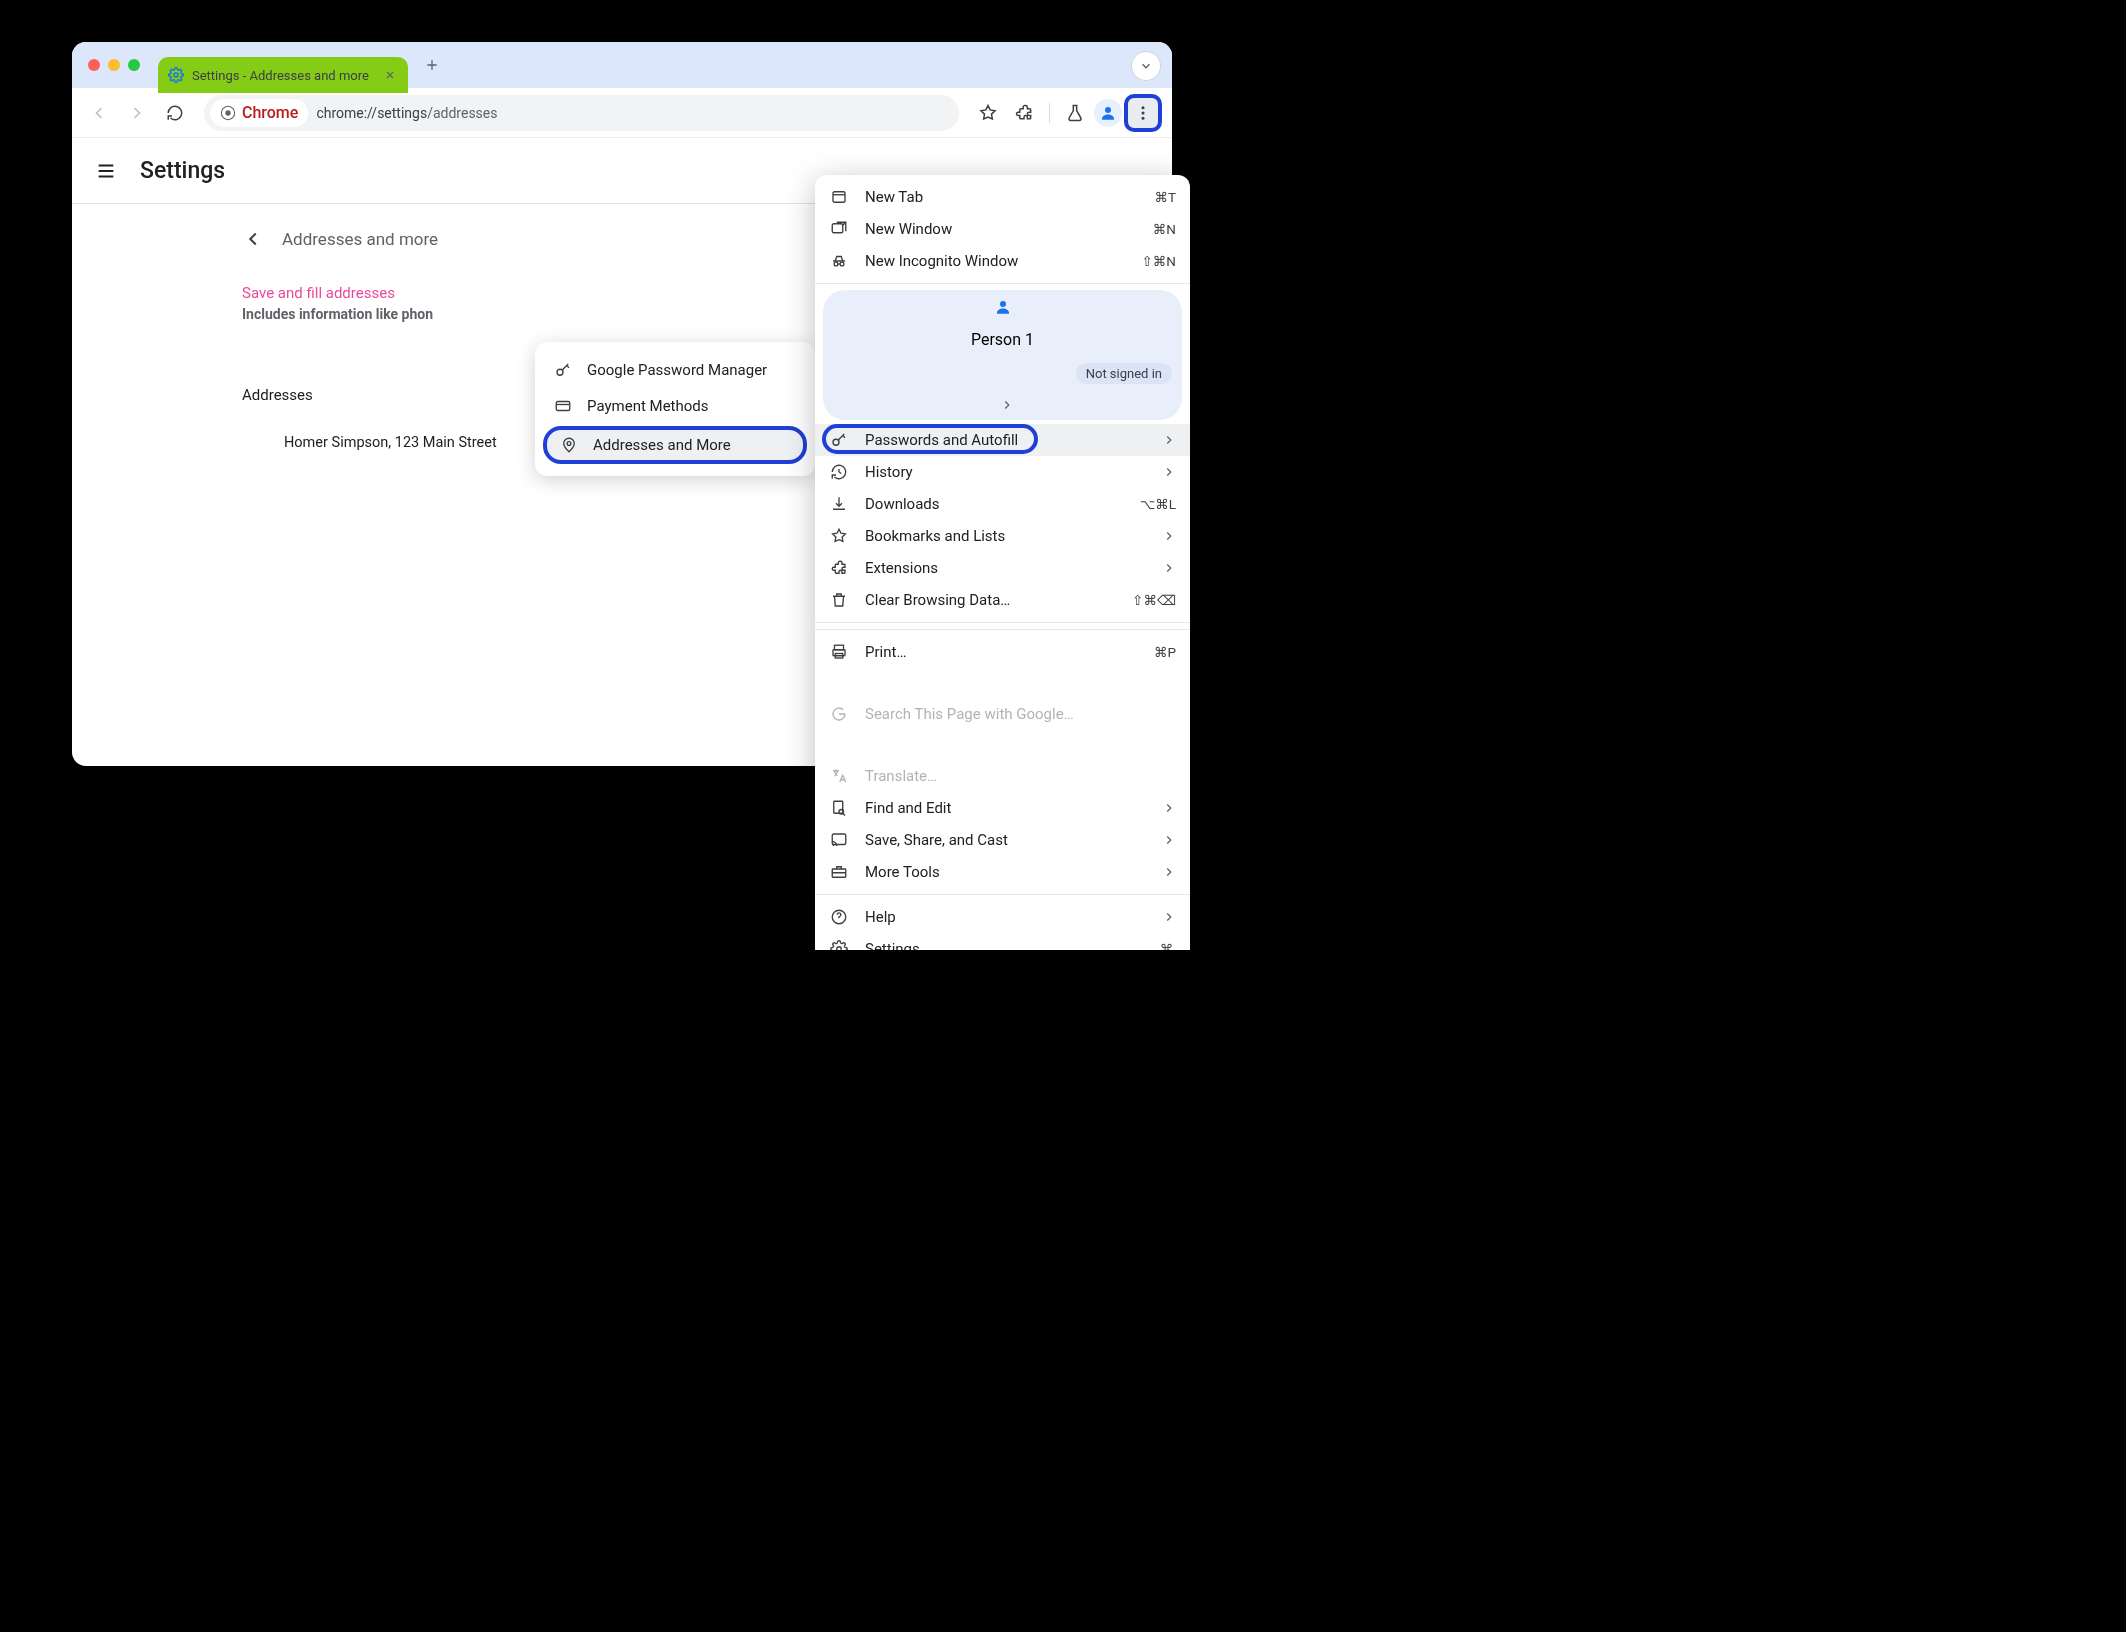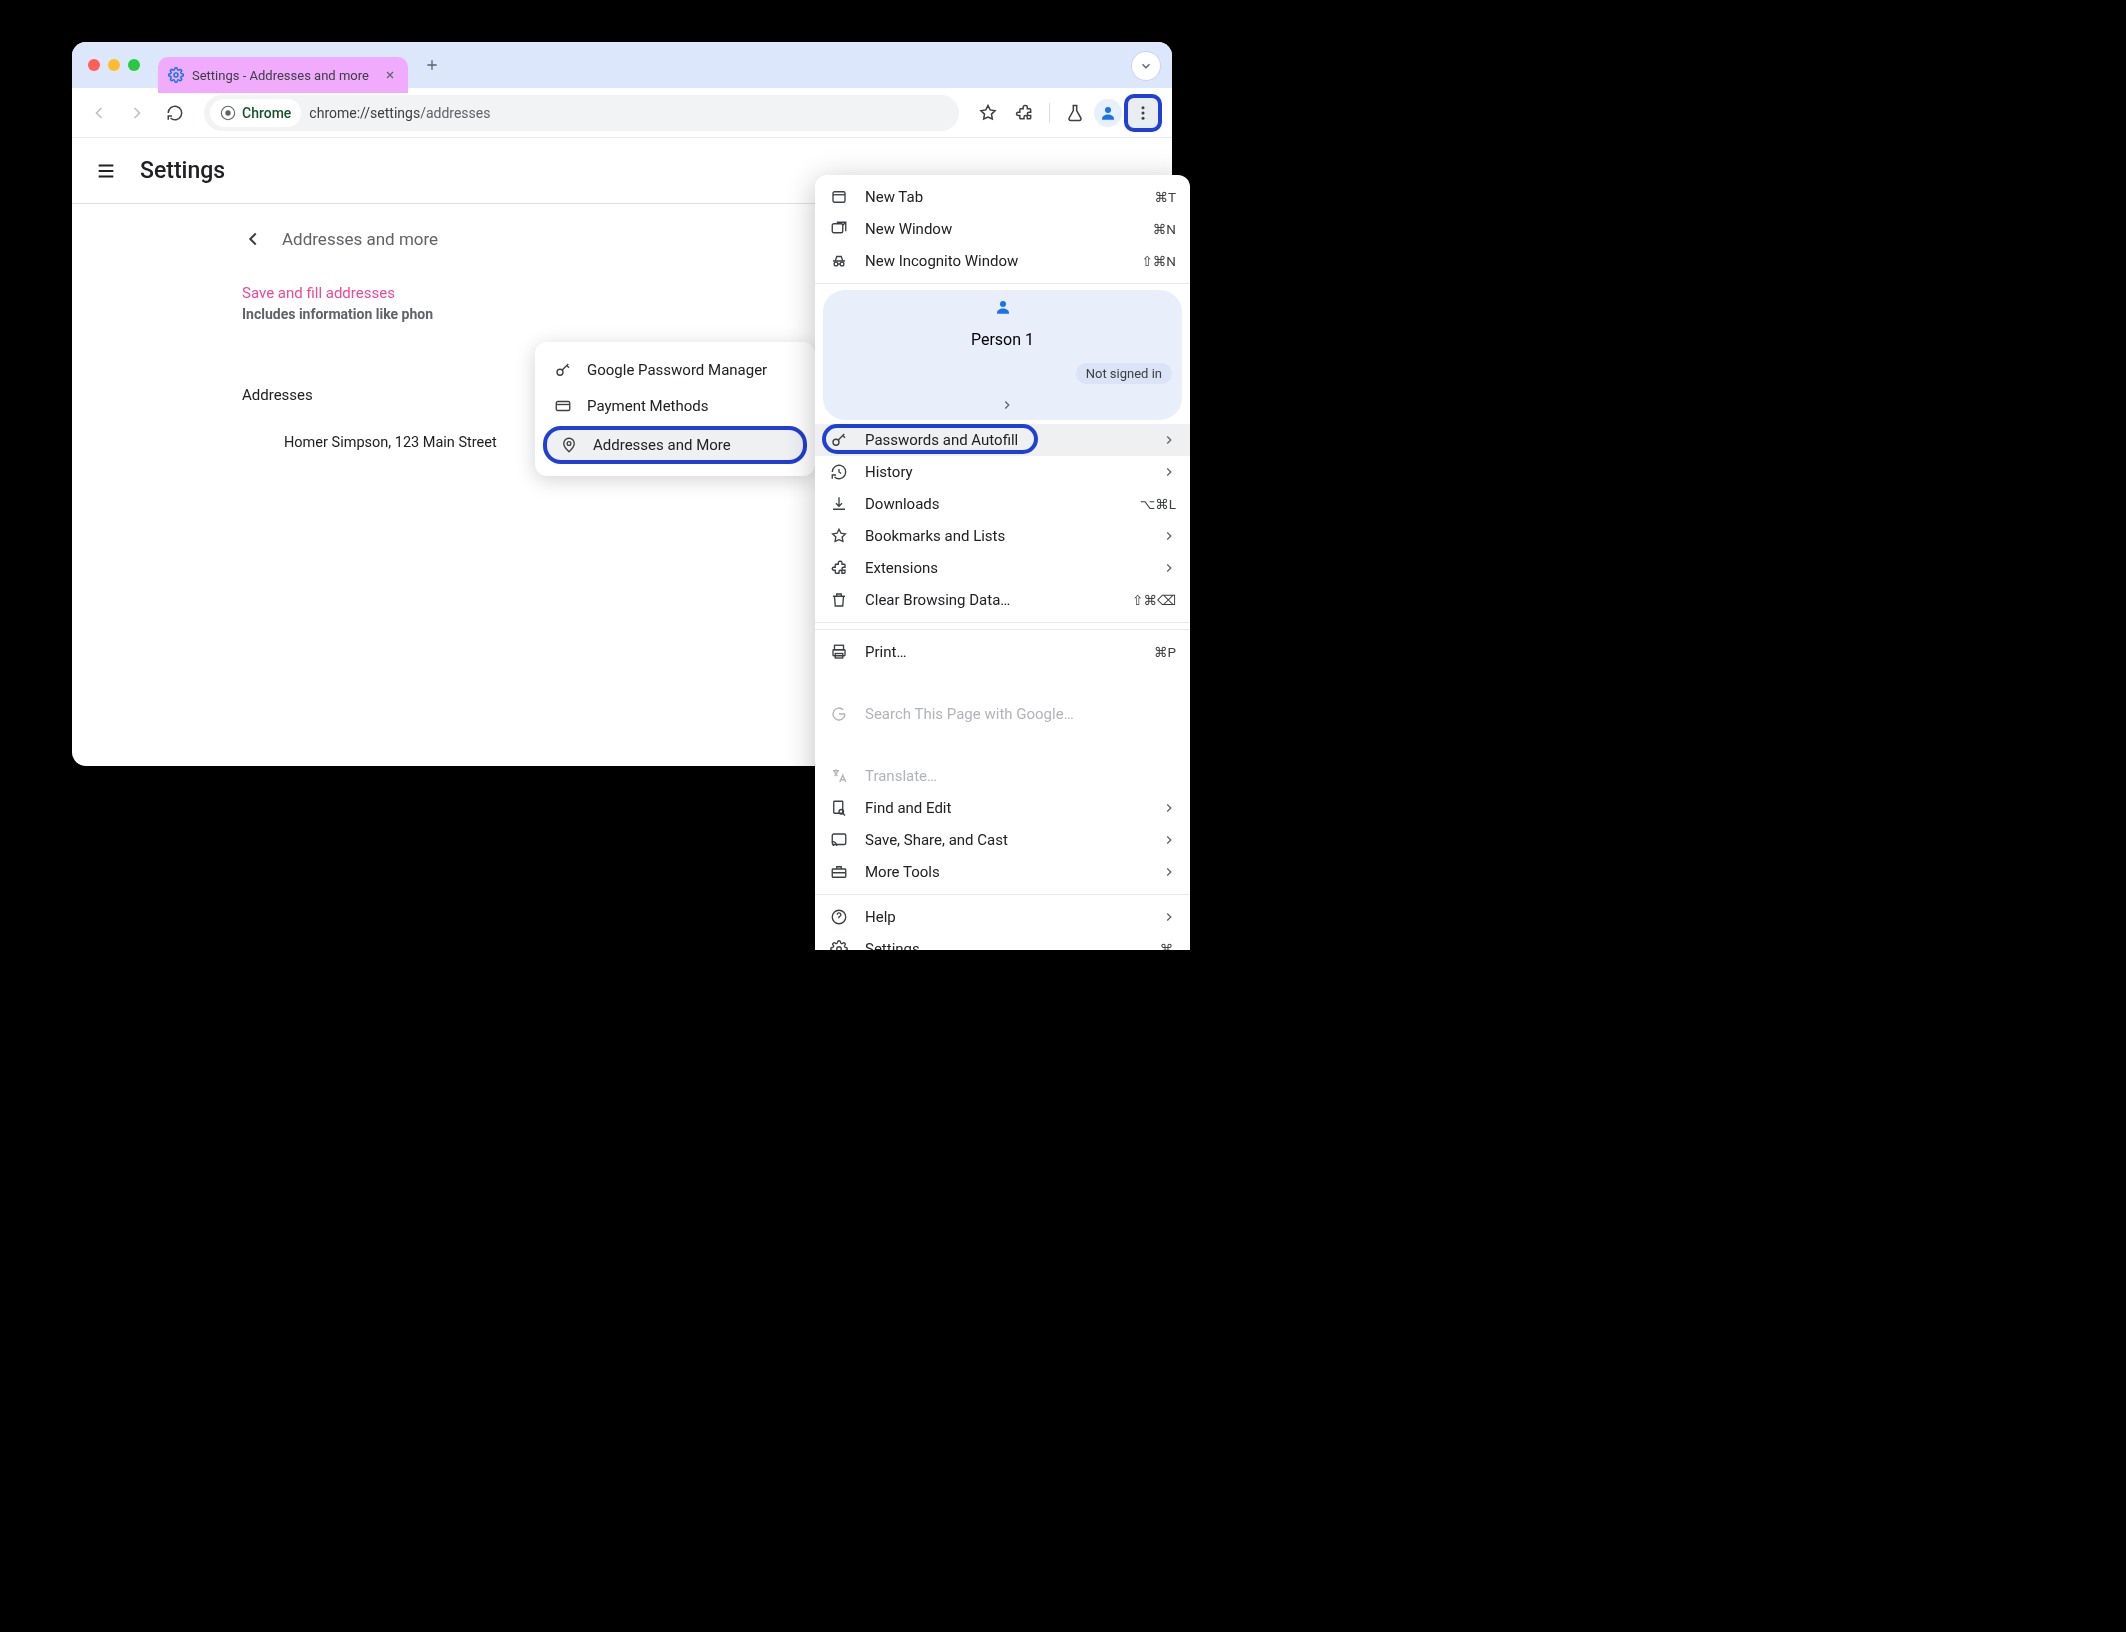--- a/index.html
+++ b/index.html
@@ -31,21 +31,21 @@
     align-items: center;
     padding: 0 12px;
     position: relative;
   }
   .traffic-lights { display: flex; gap: 8px; margin-right: 18px; margin-left: 4px; }
   .tl { width: 12px; height: 12px; border-radius: 50%; }
   .tl.red { background: #ff5f57; }
   .tl.yellow { background: #febc2e; }
   .tl.green { background: #28c840; }
   .tab {
-    background: #f0abfc;
+    background: #84cc16;
     border-radius: 10px 10px 0 0;
     height: 36px;
     display: flex;
     align-items: center;
     padding: 0 10px;
     gap: 8px;
     min-width: 250px;
     margin-top: 20px;
     position: relative;
   }
@@ -70,21 +70,21 @@
     border-bottom: 1px solid #e8eaed;
   }
   .tbtn { width:34px; height:34px; display:flex; align-items:center; justify-content:center; color:#5f6368; border-radius:50%; }
   .tbtn.disabled { color:#bdc1c6; }
   .omnibox {
     flex:1; height:36px; background:#f1f3f4; border-radius:18px;
     display:flex; align-items:center; padding:0 6px 0 6px; gap:8px; margin:0 8px;
   }
   .chrome-chip {
     background:#fff; border-radius:14px; height:28px; display:flex; align-items:center;
-    padding:0 10px; gap:6px; font-size:14px; font-weight:500; color:#14532d;
+    padding:0 10px; gap:6px; font-size:16px; font-weight:500; color:#b91c1c;
   }
   .url { font-size:14px; color:#3c4043; }
   .url .path { color:#5f6368; }
   .toolbar-right { display:flex; align-items:center; gap:2px; }
   .sep { width:1px; height:20px; background:#dadce0; margin:0 6px; }
   .profile-dot { width:28px;height:28px;border-radius:50%; display:flex;align-items:center;justify-content:center; background:#e8f0fe; color:#1a73e8;}
   .kebab-wrap {
     width:38px; height:38px; border-radius:10px; border:4px solid #1f3fd6;
     display:flex; align-items:center; justify-content:center; background:#e9edf2;
   }

